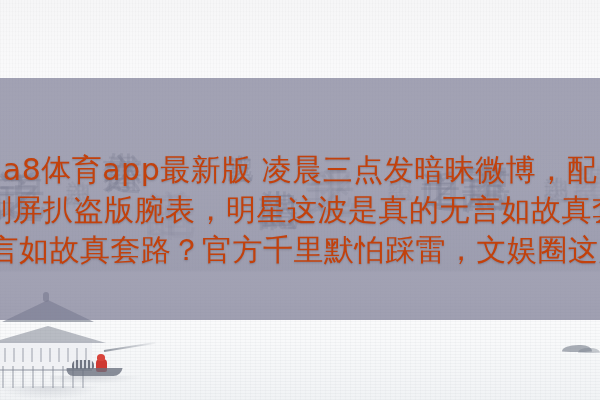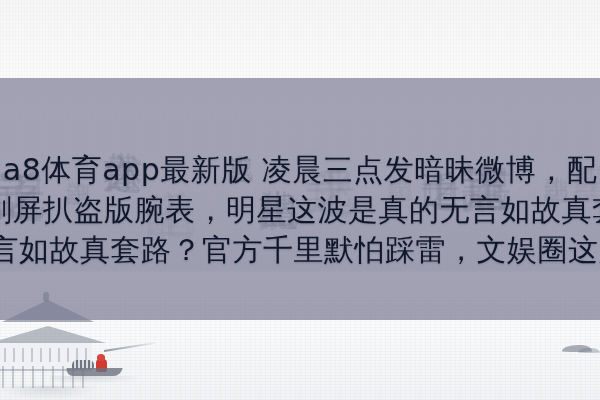--- a/index.html
+++ b/index.html
@@ -212,21 +212,21 @@
       rgba(140,140,162,0.10) 0%,
       rgba(140,140,162,0.02) 40%,
       rgba(128,128,152,0.12) 100%);
   }
 
   
   .headline {
     position: absolute;
     left: 0; top: 150px;
     width: 600px;
-    color: #0f172a;
+    color: #c2410c;
     font-family: "DejaVu Sans", "Liberation Sans", sans-serif;
     font-size: 30px;
     line-height: 40px;
     letter-spacing: .5px;
     white-space: nowrap;
     text-shadow: 0 1px 2px rgba(60,60,80,0.28);
   }
   .hl-line { height: 40px; }
   .hl-line.l1 { text-align: center; }
   .hl-line.l2 { margin-left: -18px; }

